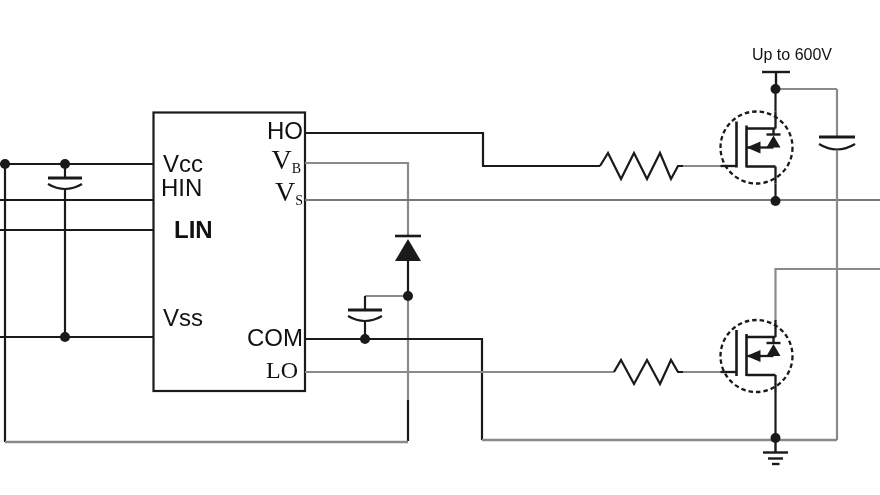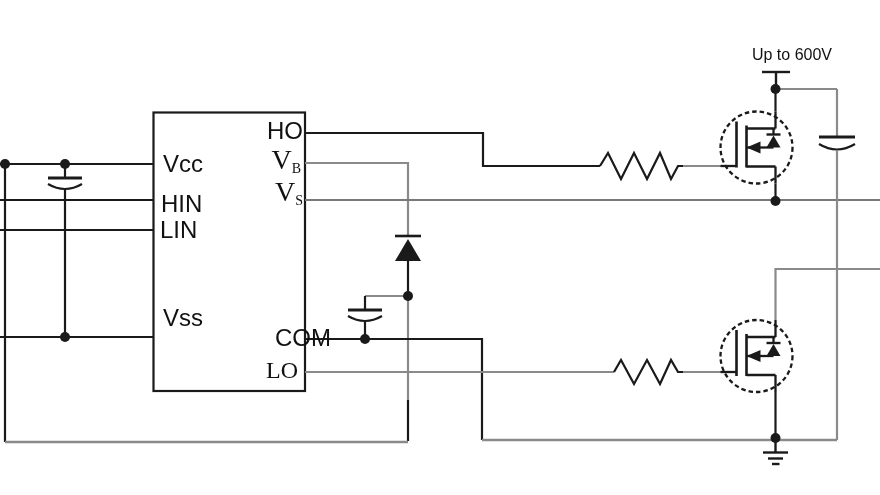--- a/index.html
+++ b/index.html
@@ -127,30 +127,30 @@
       <circle cx="408" cy="296" r="5"></circle>
       <circle cx="775.5" cy="201" r="5"></circle>
       <circle cx="775.5" cy="89" r="5"></circle>
       <circle cx="775.5" cy="438" r="5"></circle>
     </g>
   </svg>
 
   <div class="lbl supply" style="left:747px;top:47px;width:90px;text-align:center;">Up to 600V</div>
 
   <div class="lbl pin" style="left:163px;top:152px;">Vcc</div>
-  <div class="lbl pin" style="left:161px;top:192px;">HIN</div>
-  <div class="lbl pin" style="left:160px;top:218px;">LIN</div>
+  <div class="lbl pin" style="left:161px;top:176px;">HIN</div>
+  <div class="lbl pin" style="left:174px;top:218px;font-weight:bold;">LIN</div>
   <div class="lbl pin" style="left:163px;top:306px;">Vss</div>
 
   <div class="lbl pin pin-r" style="right:577px;top:119px;text-align:center;">HO</div>
 
   <div class="lbl pin-r" style="right:579px;top:146px;text-align:right;">
     <span class="vser">V</span><span class="vsub">B</span>
   </div>
 
   <div class="lbl pin-r" style="right:577px;top:178px;margin-left:36px;">
     <span class="vser">V</span><span class="vsub">S</span>
   </div>
 
-  <div class="lbl pin pin-r" style="right:549px;top:326px;">COM</div>
+  <div class="lbl pin pin-r" style="right:577px;top:326px;">COM</div>
   <div class="lbl pin pin-r" style="right:582px;top:358px;font-family:Liberation Serif, serif;">LO</div>
 
 </div>
 
 </body></html>

